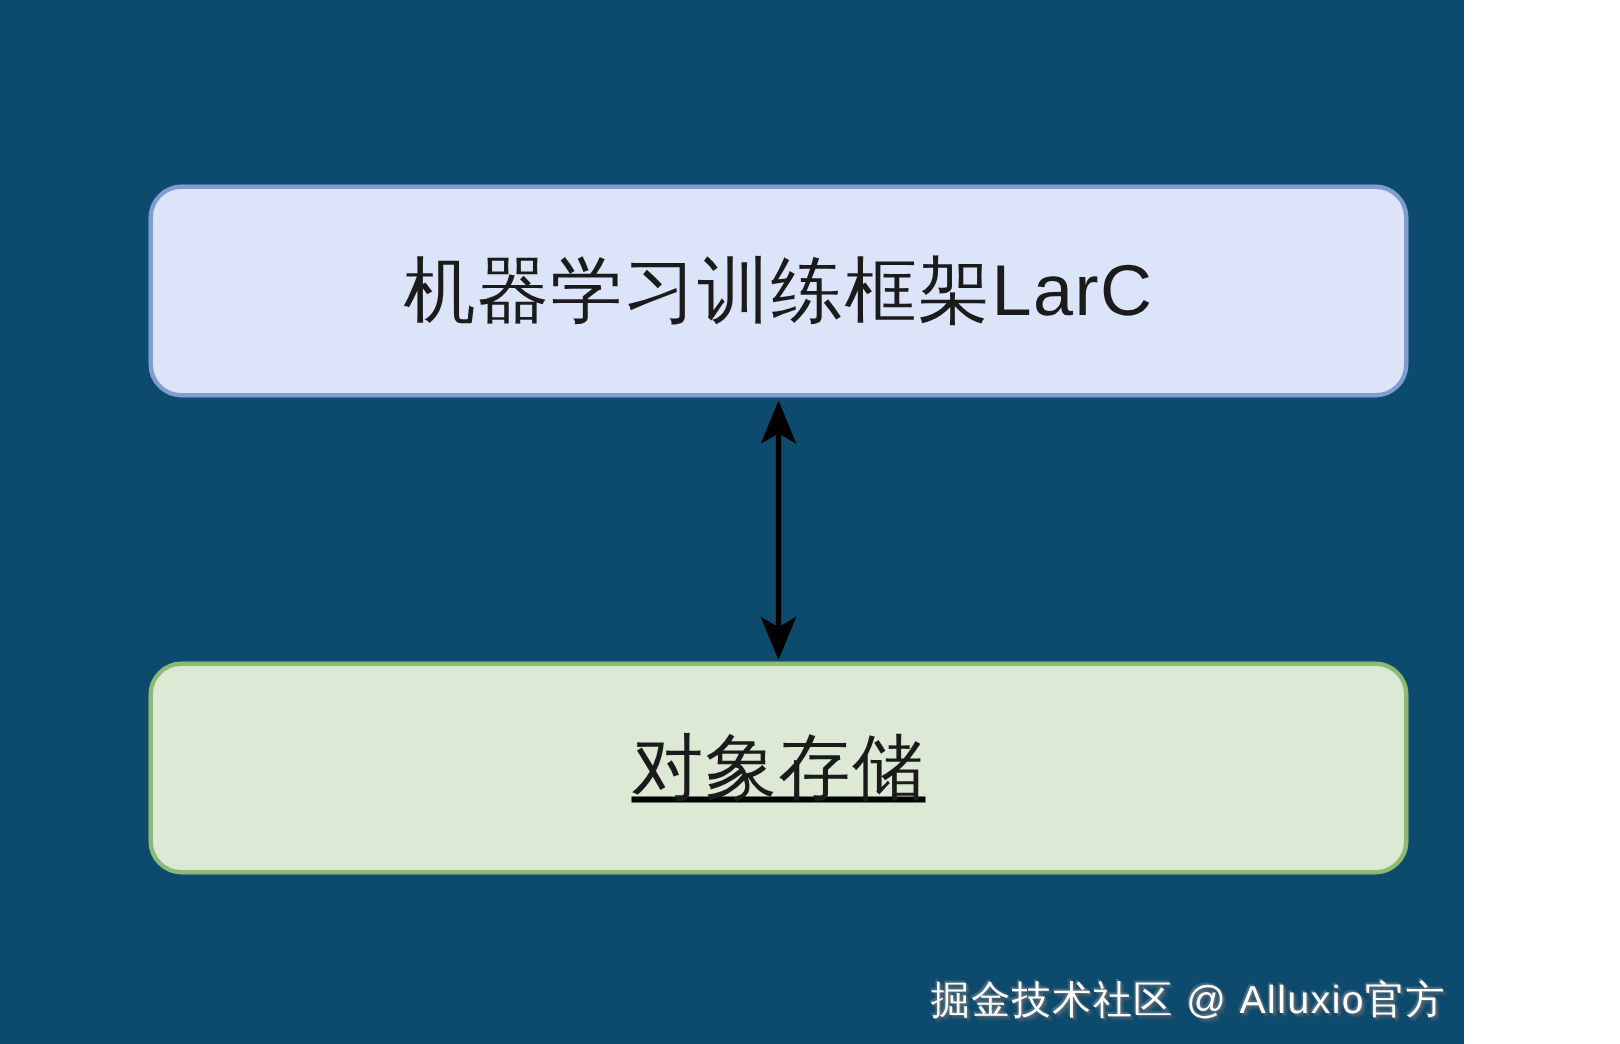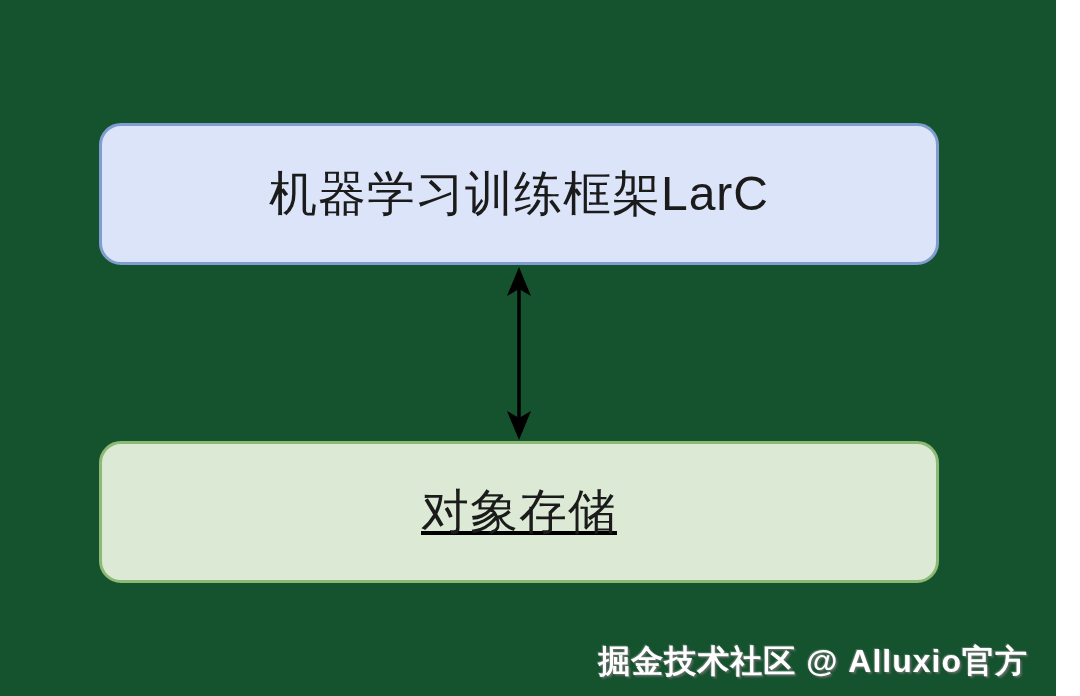--- a/index.html
+++ b/index.html
@@ -3,23 +3,23 @@
 <meta charset="utf-8">
 <style>
   html, body {
     margin: 0;
     padding: 0;
     background: #ffffff;
     font-family: "Liberation Sans", "DejaVu Sans", sans-serif;
   }
   .canvas {
     position: relative;
-    width: 1056px;
+    width: 976px;
     height: 696px;
-    background: #14532d;
+    background: #0c4a6e;
     overflow: hidden;
   }
   .node {
     position: absolute;
     left: 99px;
     width: 840px;
     height: 142px;
     border-radius: 22px;
     display: flex;
     align-items: center;
@@ -45,24 +45,24 @@
   }
   .arrow {
     position: absolute;
     left: 499px;
     top: 267px;
     width: 40px;
     height: 173px;
   }
   .watermark {
     position: absolute;
-    right: 28px;
+    right: 12px;
     bottom: 12px;
-    font-size: 32px;
-    font-weight: bold;
+    font-size: 26px;
+    font-weight: normal;
     color: #ffffff;
     letter-spacing: 1px;
     white-space: nowrap;
     text-shadow:
       2px 2px 2px rgba(110,110,110,0.65),
       -1px -1px 1px rgba(170,170,170,0.40),
       1px 1px 0 rgba(140,140,140,0.45);
   }
 </style>
 </head>

